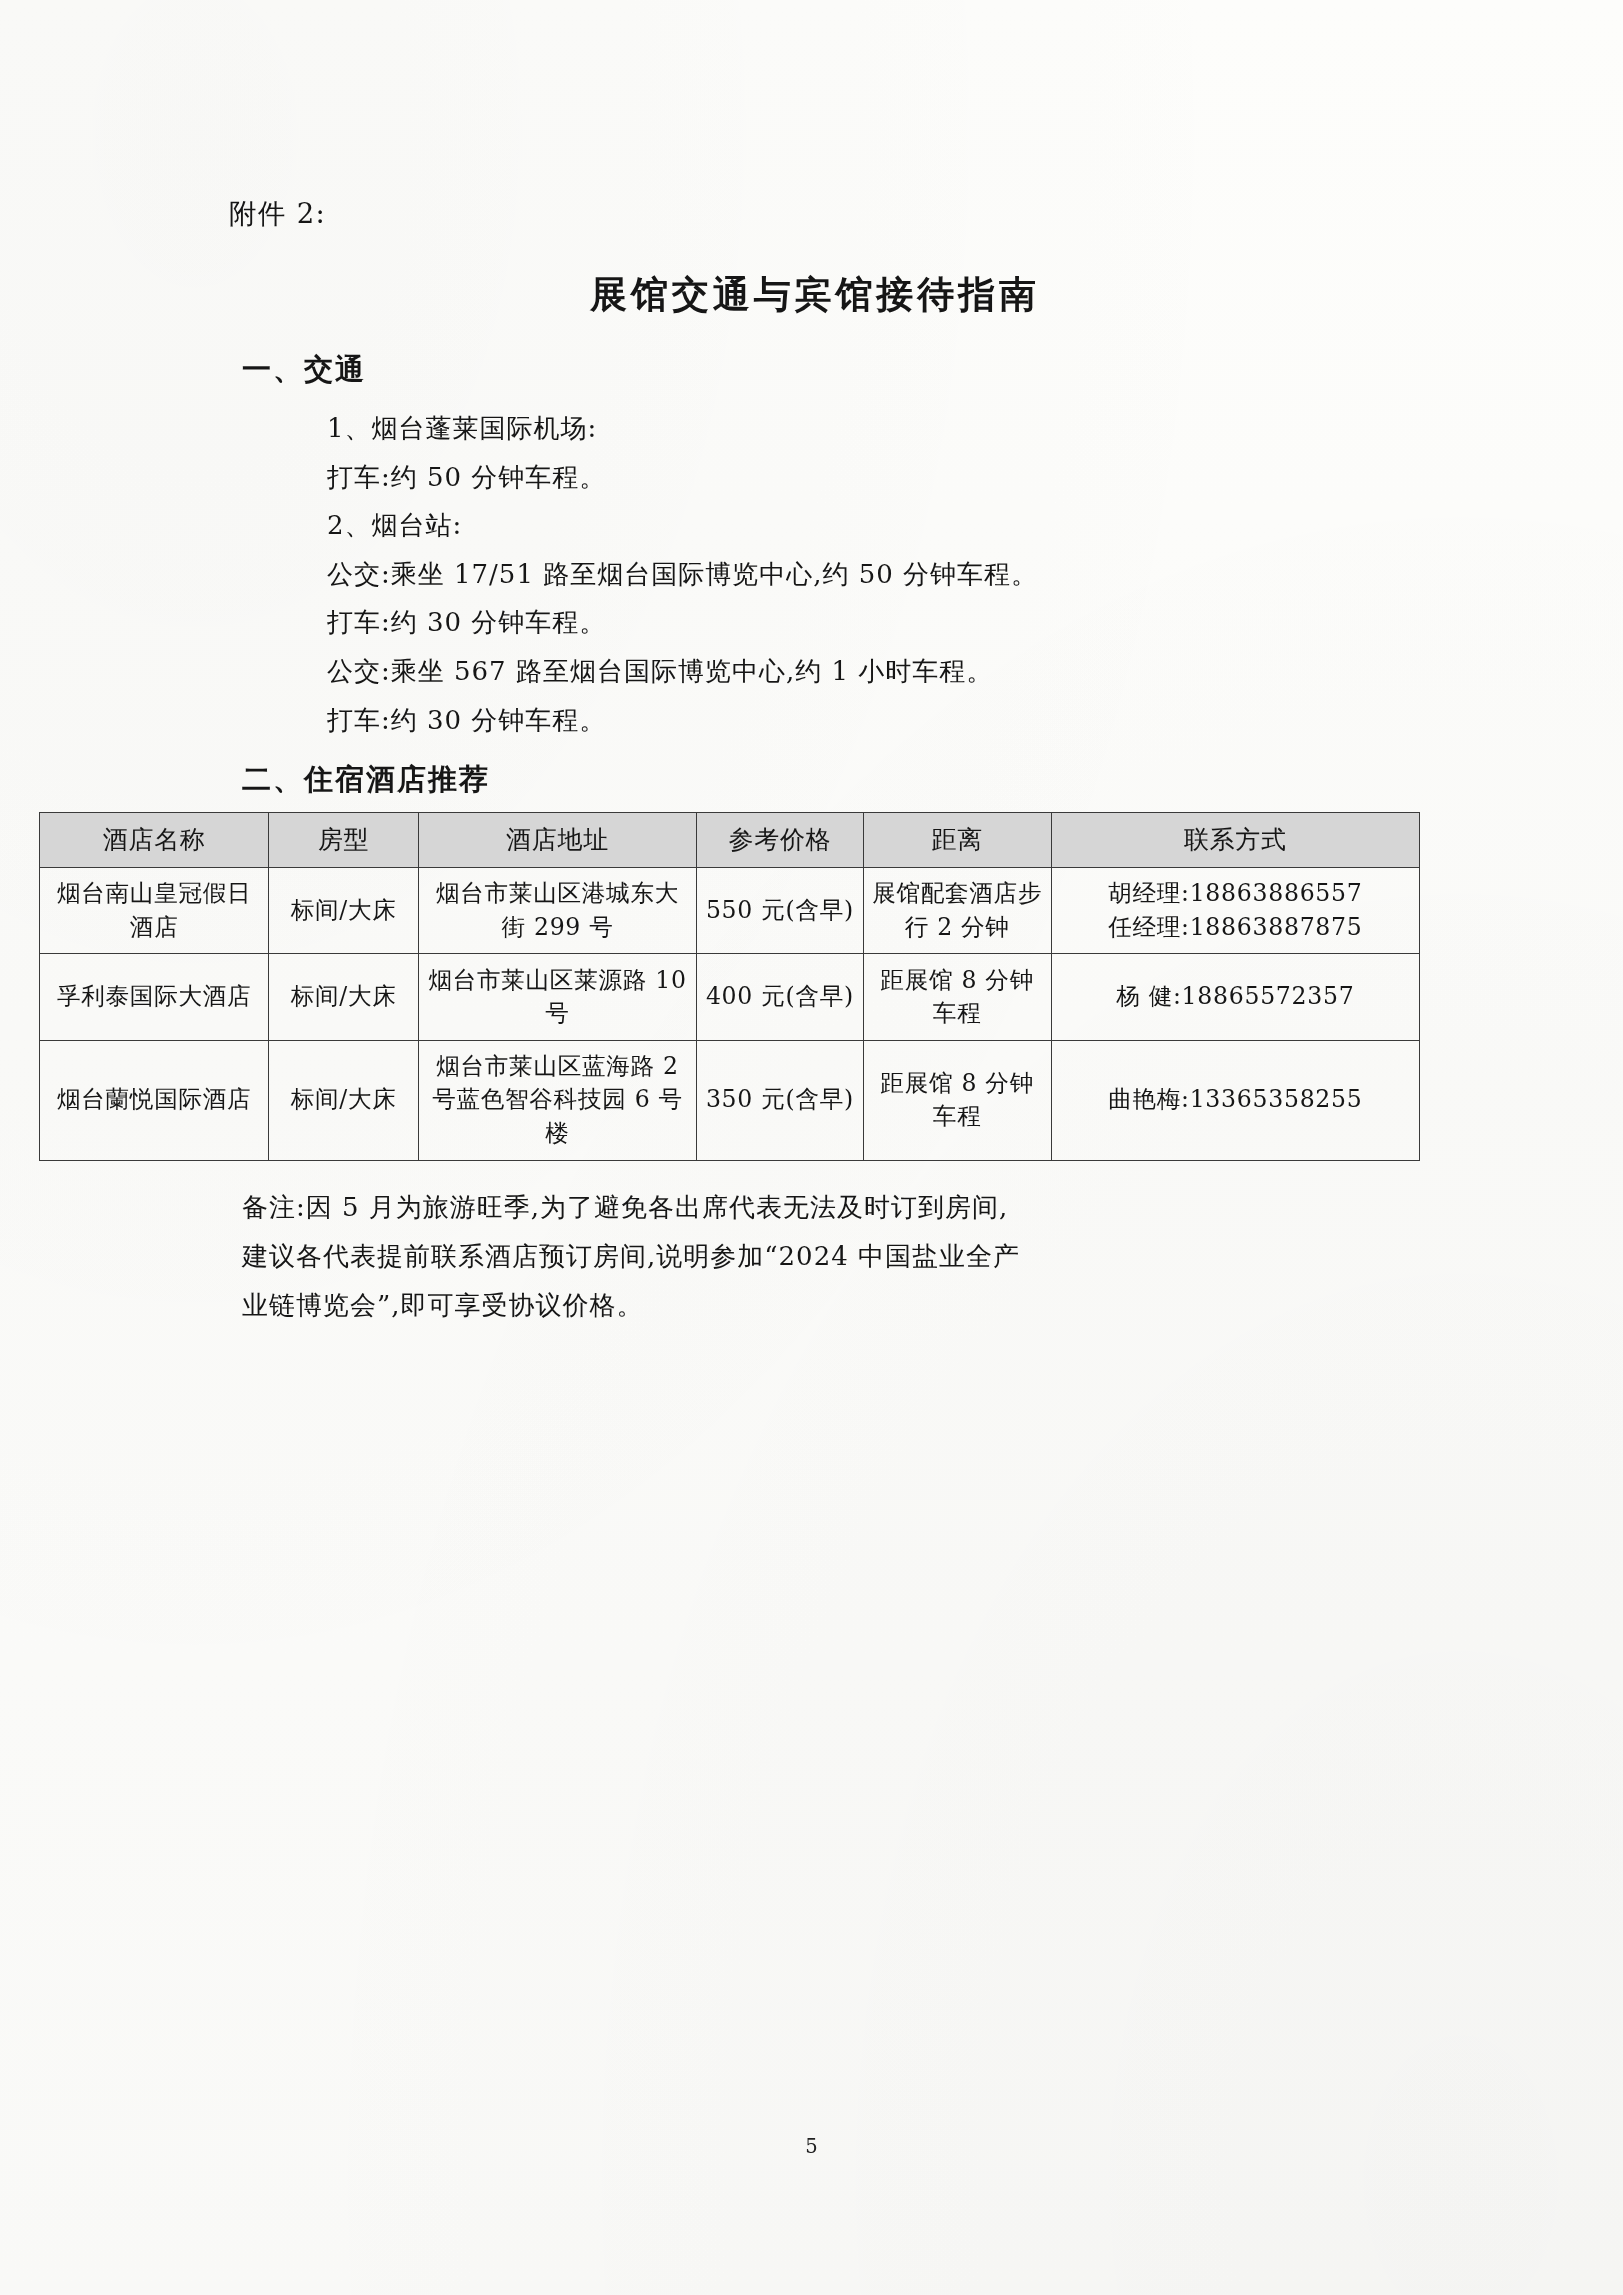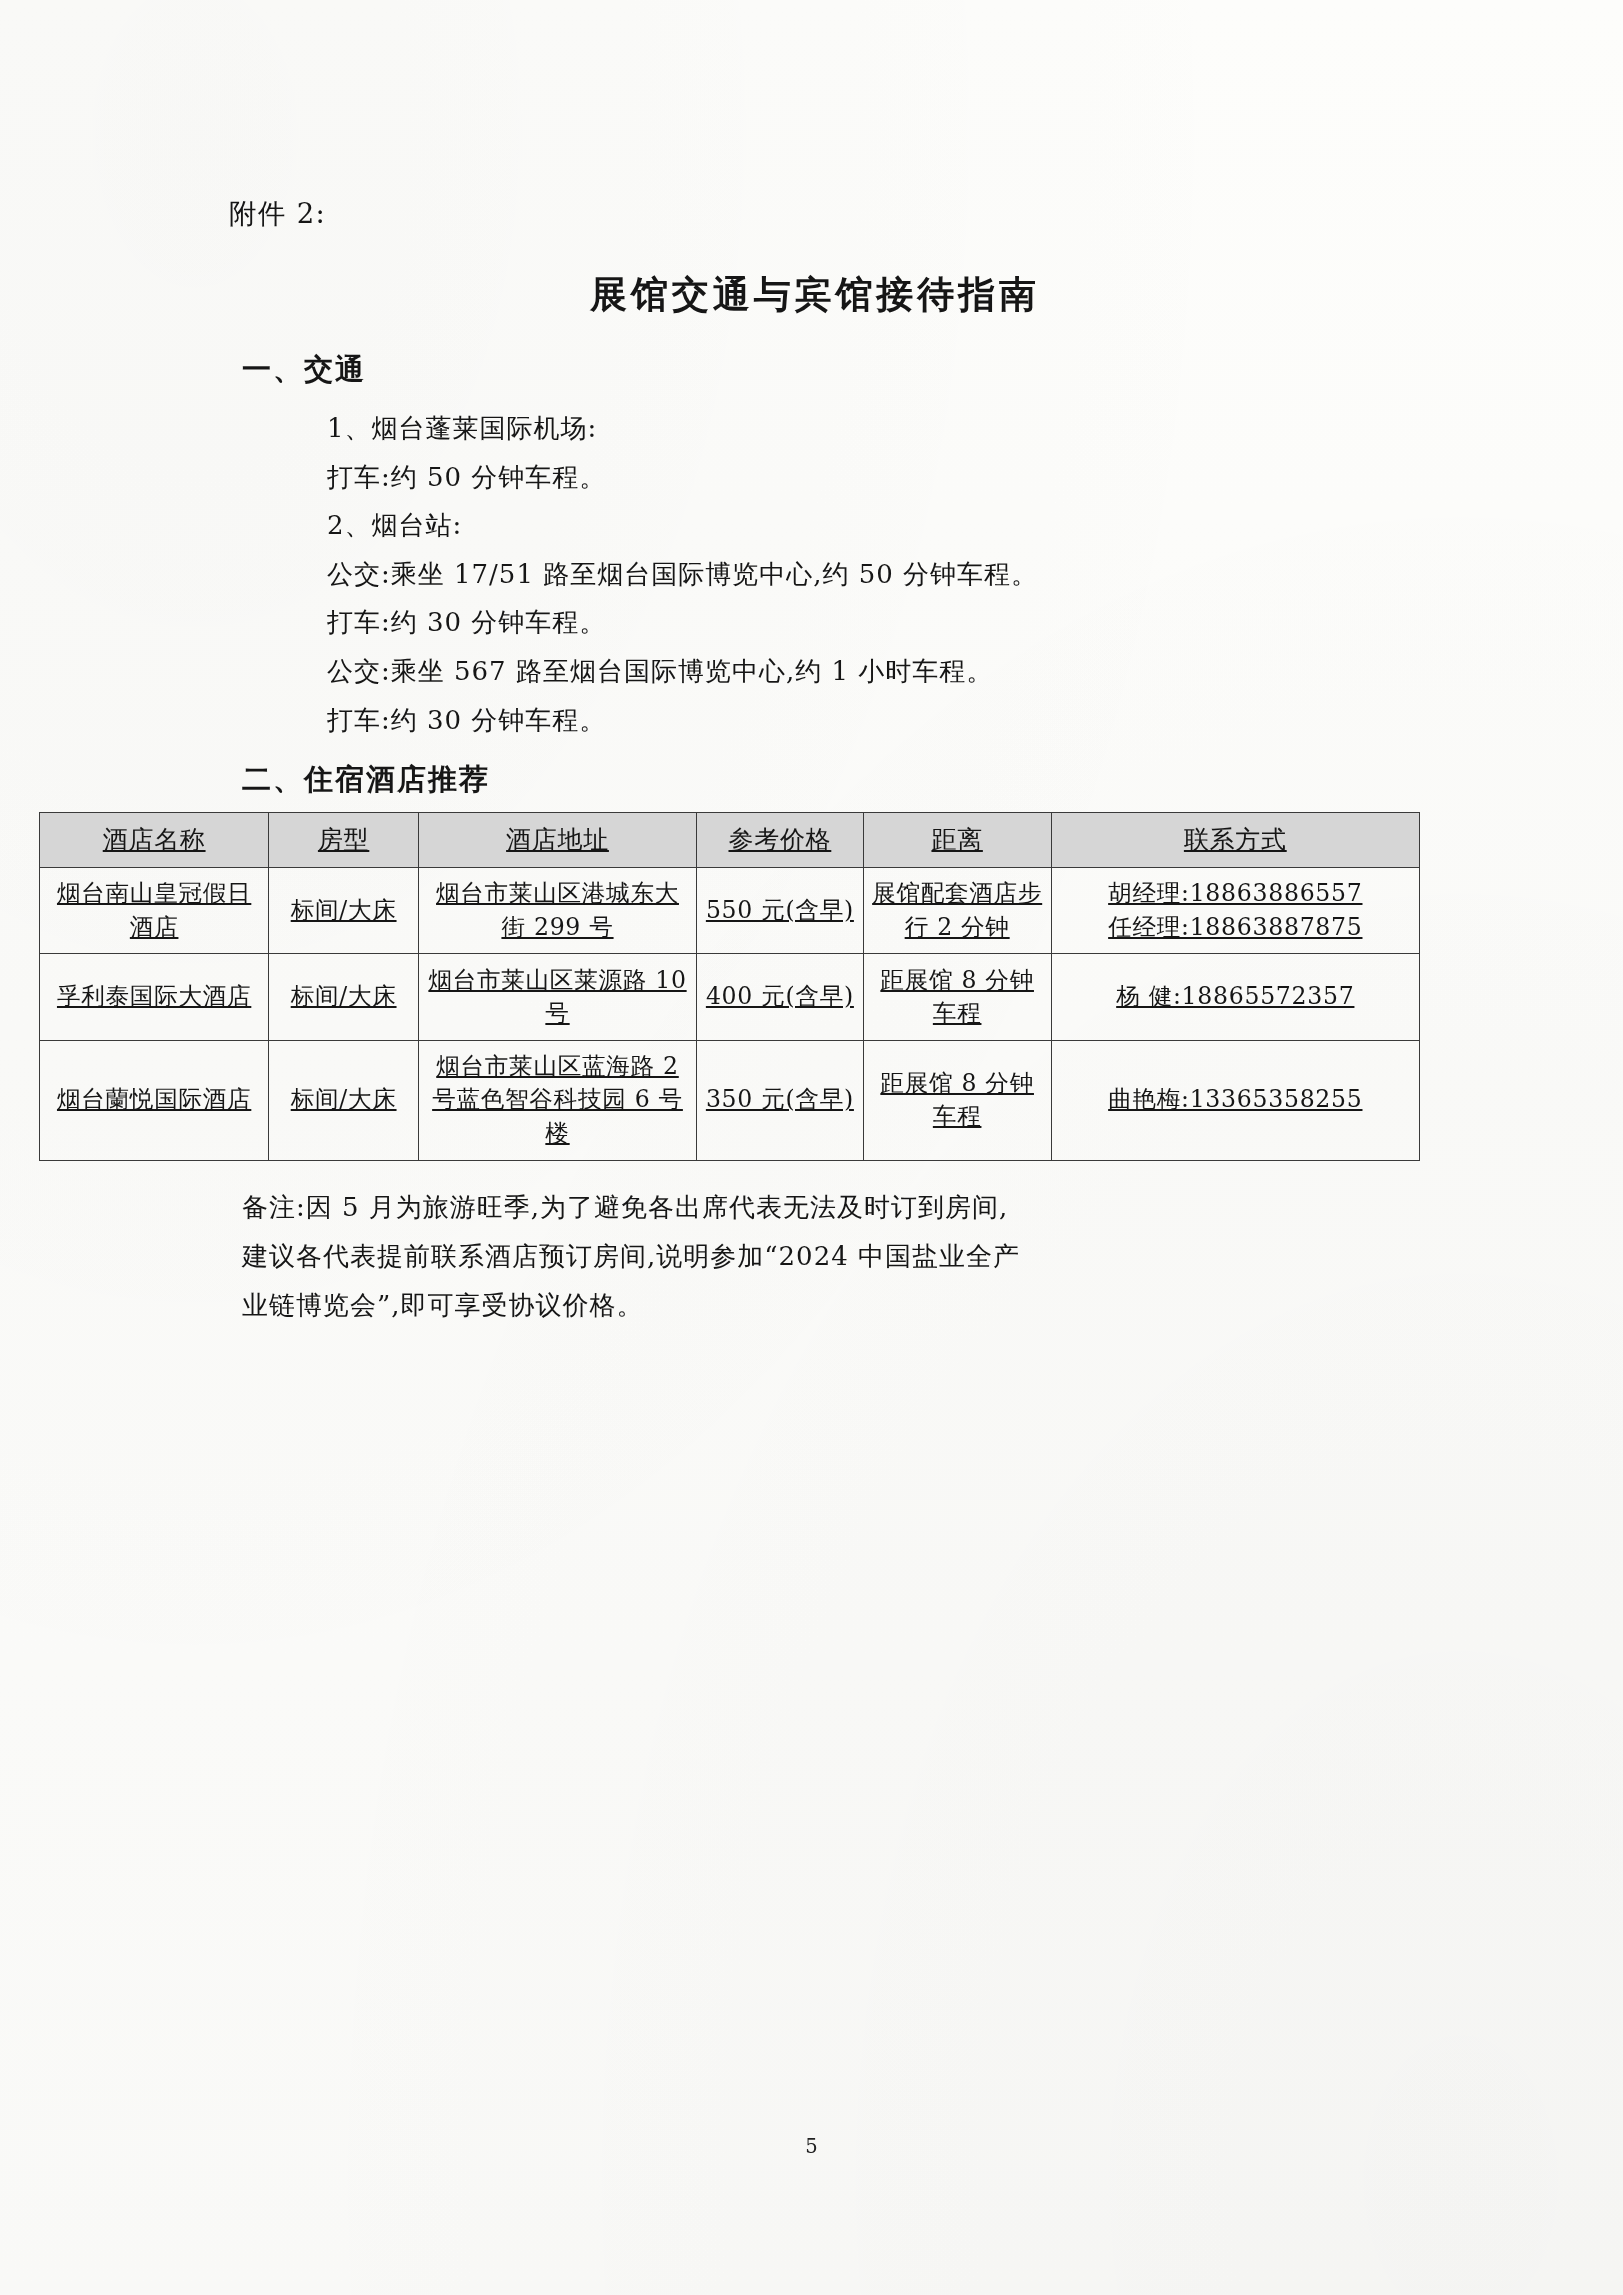--- a/index.html
+++ b/index.html
@@ -78,21 +78,20 @@
     font-size: 23.6px;
   }
   table.hotels td, table.hotels th {
     border: 1.3px solid #3a3a3a;
     padding: 9.2px 5.2px;
     text-align: center;
     vertical-align: middle;
     line-height: 1.42;
     letter-spacing: 0.7px;
     font-weight: normal;
-    text-decoration: underline;
   }
   table.hotels thead td {
     background: #d6d6d6;
     font-size: 25px;
   }
   .col-name  { width: 216px; }
   .col-room  { width: 141px; }
   .col-addr  { width: 262px; }
   .col-price { width: 157px; }
   .col-dist  { width: 177px; }

